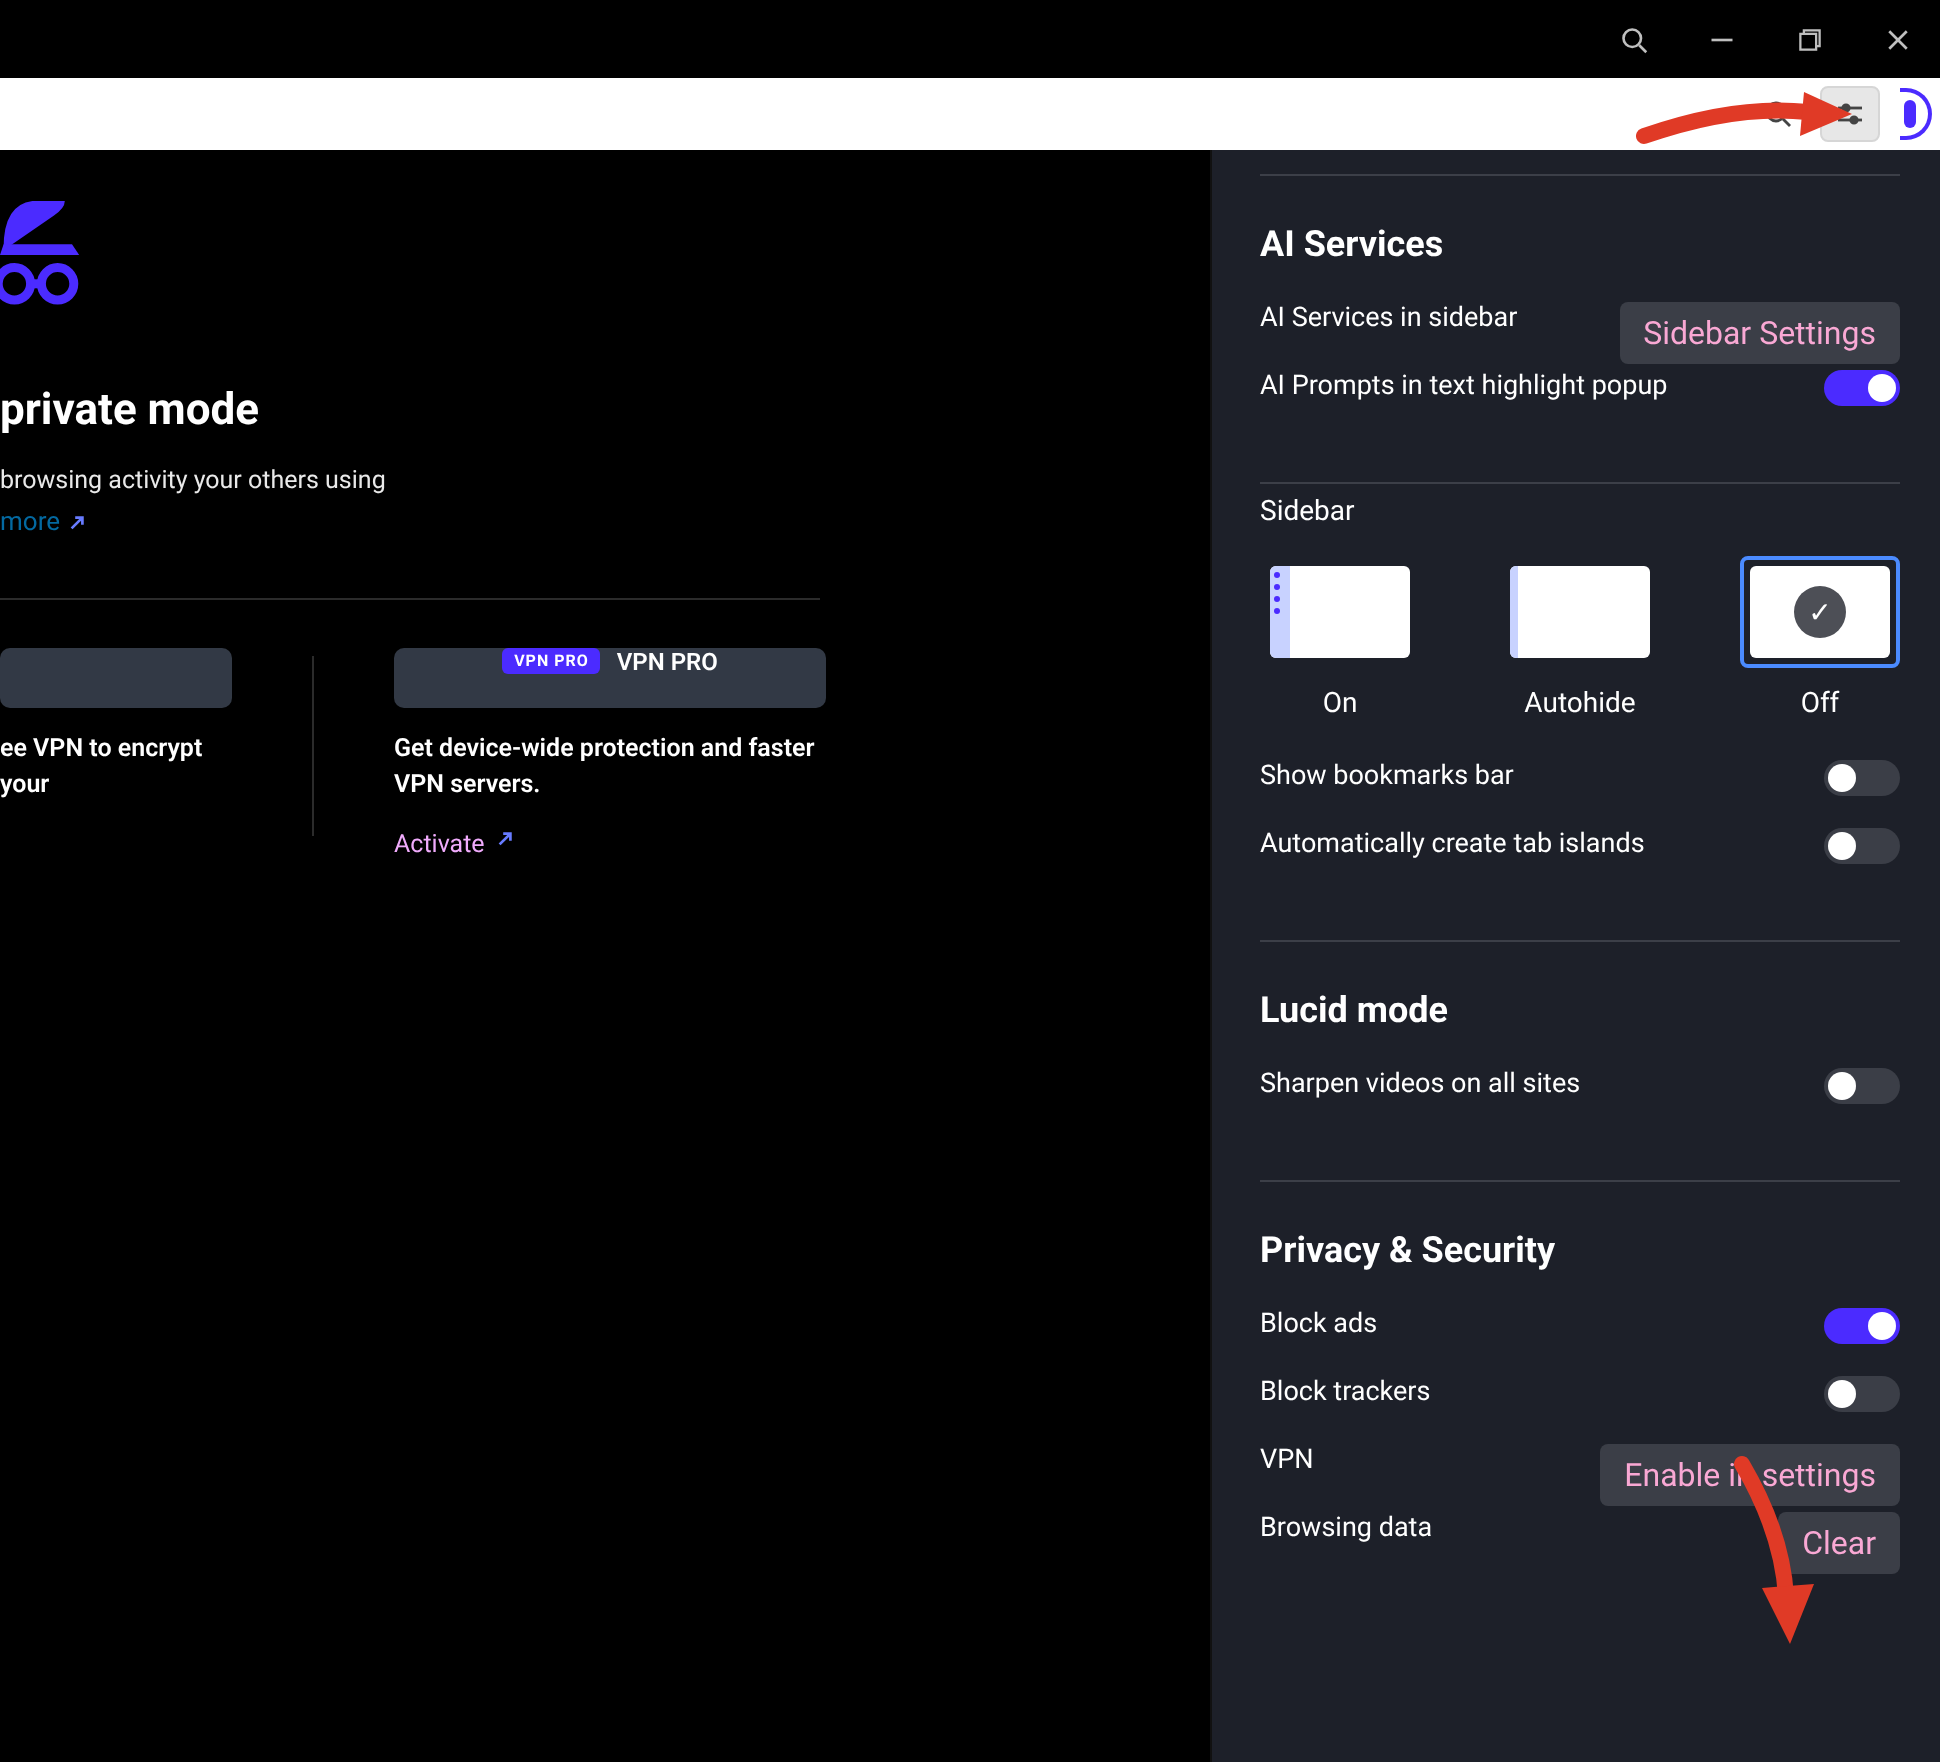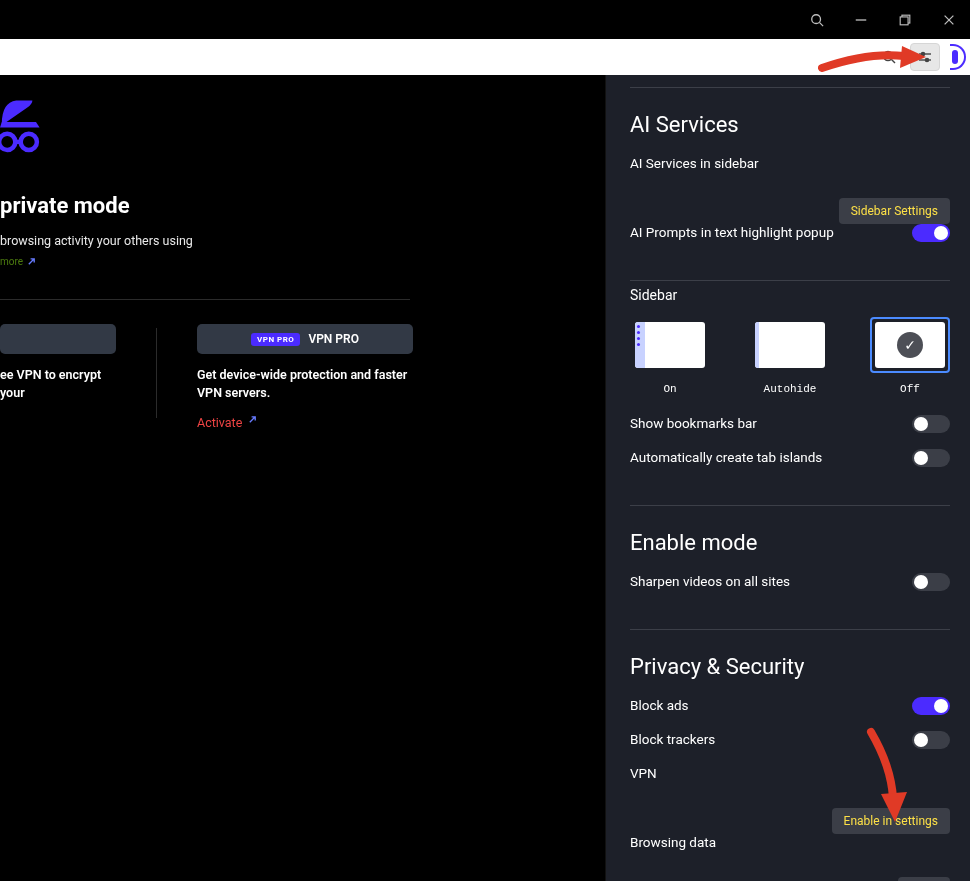--- a/index.html
+++ b/index.html
@@ -40,56 +40,56 @@
 
   
   .main{position:absolute;left:0;right:0;top:75px;bottom:0;display:flex;}
 
   
   .page{flex:0 0 605px;background:#000;padding:14px 0 16px 0;color:#fff;overflow:hidden;}
   .incog{padding-left:0;}
   .incog svg{width:54px;height:68px;}
   .pm-title{font-size:22px;font-weight:700;margin:32px 0 14px 0;}
   .pm-sub{font-size:12.5px;line-height:1.45;color:#e9e9e9;}
-  .pm-link{color:#4d7c0f;font-size:10px;display:inline-flex;align-items:center;gap:4px;margin-top:4px;}
+  .pm-link{color:#0369a1;font-size:13px;display:inline-flex;align-items:center;gap:4px;margin-top:4px;}
   .pm-divider{border:0;border-top:1px solid #2b2b2b;margin:30px 0 24px 0;width:410px;}
   .feature-row{display:flex;gap:40px;}
   .sep{width:1px;background:#2b2b2b;height:90px;margin-top:4px;}
   .card{width:216px;}
-  .card-btn{background:#323945;height:30px;border-radius:5px;margin-bottom:12px;display:flex;align-items:center;justify-content:center;font-size:12px;font-weight:600;gap:8px;}
+  .card-btn{background:#323945;height:30px;border-radius:5px;margin-bottom:12px;display:flex;align-items:flex-start;justify-content:center;font-size:12px;font-weight:600;gap:8px;}
   .card-btn.gray{}
   .vpn-badge{background:#4b2bff;color:#fff;font-size:8px;font-weight:700;padding:2px 6px;border-radius:3px;letter-spacing:0.5px;}
   .card-text{font-size:12.5px;font-weight:600;line-height:1.4;}
-  .activate{color:#ef4444;font-size:12.5px;margin-top:14px;display:inline-flex;align-items:flex-start;gap:6px;}
+  .activate{color:#f0abfc;font-size:12.5px;margin-top:14px;display:inline-flex;align-items:flex-start;gap:6px;}
 
   
   .panel-wrap{flex:1;background:var(--bg-panel);border-left:1px solid #111;position:relative;display:flex;}
   .panel{flex:1;padding:0 24px 30px 24px;overflow-y:auto;}
 
   .sec-divider{border:0;border-top:1px solid var(--border);margin:0;}
-  .sec-title{font-size:22px;font-weight:400;margin:24px 0 18px 0;}
+  .sec-title{font-size:18px;font-weight:700;margin:24px 0 18px 0;}
   .row{display:flex;align-items:flex-start;justify-content:space-between;min-height:34px;font-size:13.5px;}
   .row + .row{margin-top:0px;}
   .subtitle{font-size:14px;margin:6px 0 14px 0;}
-  .btn{background:var(--button-gray);border:none;color:#fde047;font-size:12px;padding:6px 12px;border-radius:4px;margin-top:43px;}
+  .btn{background:var(--button-gray);border:none;color:#f9a8d4;font-size:16px;padding:6px 12px;border-radius:4px;}
   .toggle{width:38px;height:18px;border-radius:10px;background:#3b3e47;position:relative;}
   .toggle::after{content:"";width:14px;height:14px;border-radius:50%;background:#fff;position:absolute;top:2px;left:2px;transition:.15s;}
   .toggle.on{background:var(--accent);}
   .toggle.on::after{left:22px;}
 
   .sidebar-opts{display:flex;gap:40px;margin:4px 0 20px 0;}
   .sb-opt{width:80px;text-align:center;}
   .sb-thumb{width:80px;height:56px;border:2px solid transparent;border-radius:4px;display:flex;align-items:center;justify-content:center;margin-bottom:10px;position:relative;}
   .sb-thumb.selected{border-color:#4b8bff;}
   .sb-frame{width:70px;height:46px;background:#fff;border-radius:3px;position:relative;overflow:hidden;}
   .sb-frame .side{position:absolute;left:0;top:0;bottom:0;width:10px;background:#c8d2ff;display:flex;flex-direction:column;gap:3px;padding:3px 2px;}
   .sb-frame .side i{width:3px;height:3px;border-radius:50%;background:#4b2bff;display:block;}
   .sb-frame .side.thin{width:4px;background:#c8d2ff;padding:0;}
   .sb-frame .check{position:absolute;width:26px;height:26px;border-radius:50%;background:#4d4f56;left:50%;top:50%;transform:translate(-50%,-50%);display:flex;align-items:center;justify-content:center;color:#fff;font-size:14px;}
-  .sb-label{font-size:11px;font-family:Liberation Mono, monospace;}
+  .sb-label{font-size:14px;}
 
   .lnk-ext{width:9px;height:9px;}
 </style>
 </head>
 <body>
 
 <div class="titlebar">
   <div class="tb-btn">
     <svg viewBox="0 0 16 16">
         <circle cx="7" cy="7" r="5" stroke-width="1.5"></circle>
@@ -242,21 +242,21 @@
         <span>Show bookmarks bar</span>
         <div class="toggle"></div>
       </div>
       <div class="row">
         <span>Automatically create tab islands</span>
         <div class="toggle"></div>
       </div>
 
       <hr class="sec-divider" style="margin-top:22px">
 
-      <div class="sec-title">Enable mode</div>
+      <div class="sec-title">Lucid mode</div>
       <div class="row">
         <span>Sharpen videos on all sites</span>
         <div class="toggle"></div>
       </div>
 
       <hr class="sec-divider" style="margin-top:22px">
 
       <div class="sec-title">Privacy &amp; Security</div>
       <div class="row">
         <span>Block ads</span>

